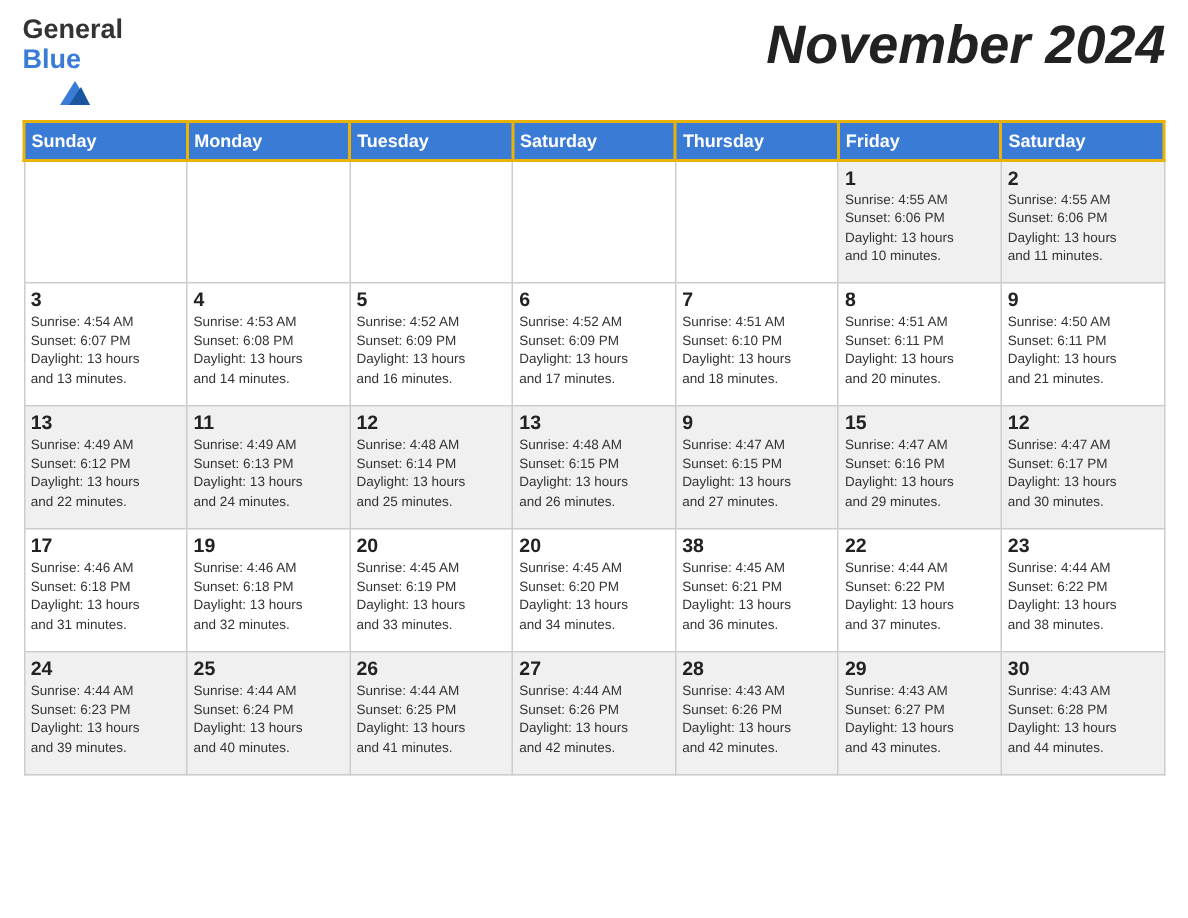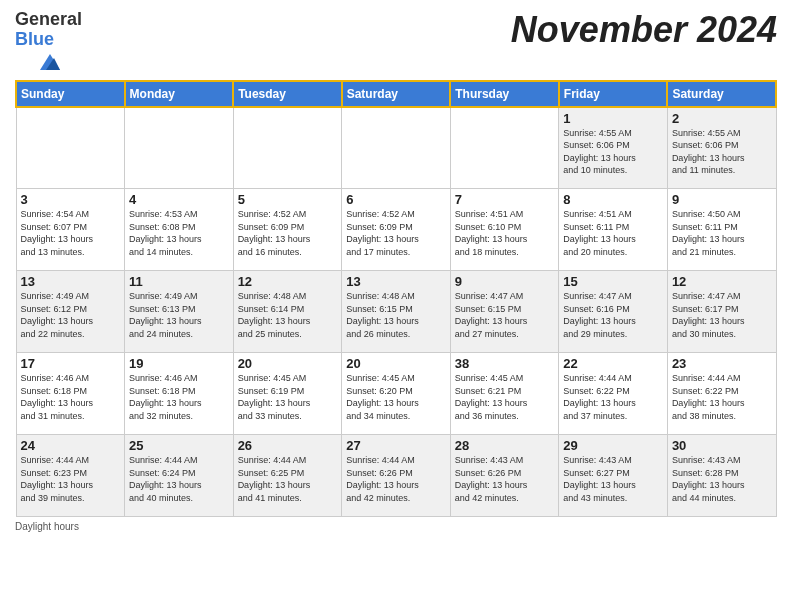--- a/index.html
+++ b/index.html
@@ -353,16 +353,13 @@
             <span class="day-num">30</span>
             <div class="day-info" style="white-space: pre-line;">Sunrise: 4:43 AM
 Sunset: 6:28 PM
 Daylight: 13 hours
 and 44 minutes.</div>
           </td>
         </tr>
       </tbody>
   </table>
 
-  <div class="footer">
-    <span>Daylight hours</span>
-  </div>
 </div>
 
 </body></html>

